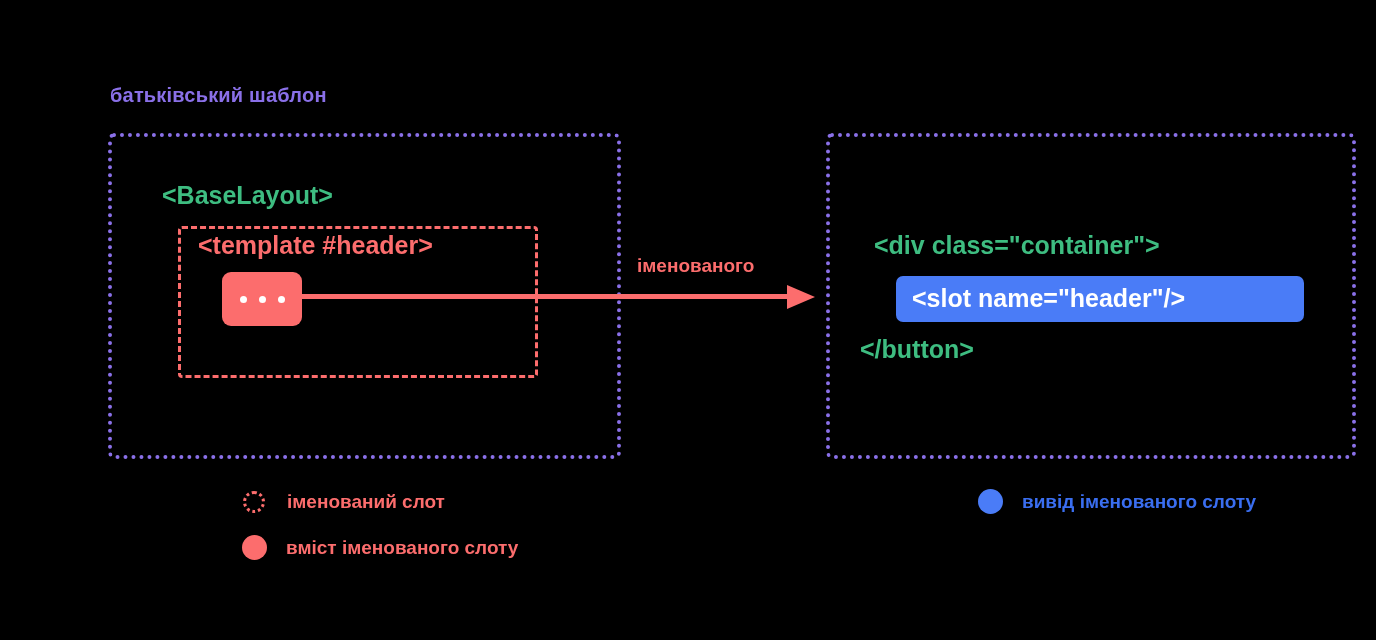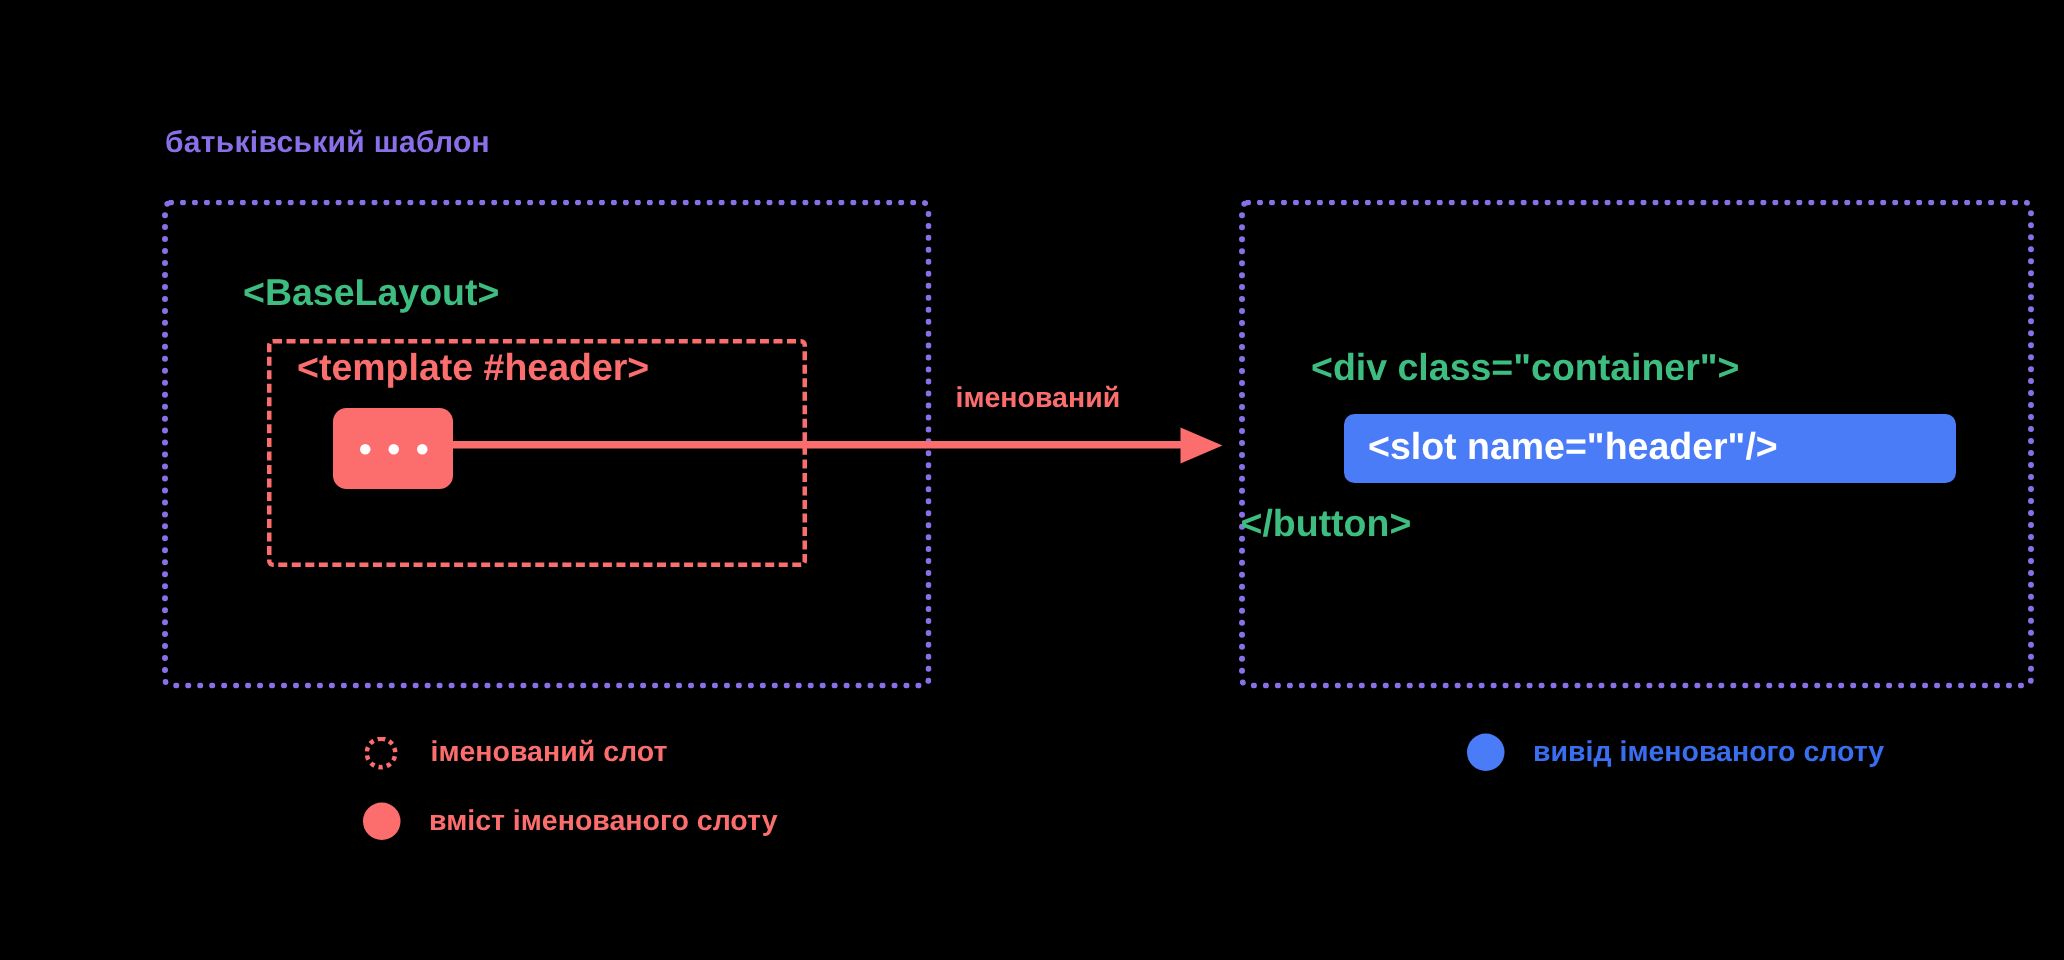--- a/index.html
+++ b/index.html
@@ -123,21 +123,21 @@
     top: 255px;
     font-family: "Liberation Sans", sans-serif;
     font-weight: 700;
     font-size: 19px;
     color: #fc6d6d;
     white-space: nowrap;
   }
 
   
   #code-div-open   { left: 874px; top: 233px; }
-  #code-btn-close  { left: 827px; top: 337px; }
+  #code-btn-close  { left: 860px; top: 337px; }
 
   #slot-output-box {
     position: absolute;
     left: 896px;
     top: 276px;
     width: 408px;
     height: 46px;
     background: #4a7cf7;
     border-radius: 7px;
   }
@@ -200,21 +200,21 @@
   <div class="code red" id="code-template-open">&lt;template #header&gt;</div>
 
   <div id="slot-content-chip">
     <span class="dot"></span>
     <span class="dot"></span>
     <span class="dot"></span>
   </div>
 
 
 
-  <div id="arrow-label">іменований</div>
+  <div id="arrow-label">іменованого</div>
   <div id="arrow-line"></div>
   <div id="arrow-head"></div>
 
 
   <div class="panel-box" id="panel-right"></div>
 
   <div class="code green" id="code-div-open">&lt;div class="container"&gt;</div>
 
   <div id="slot-output-box"></div>
 

